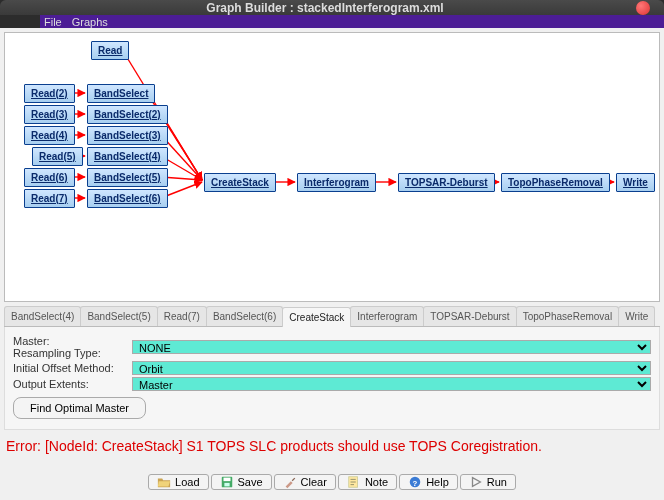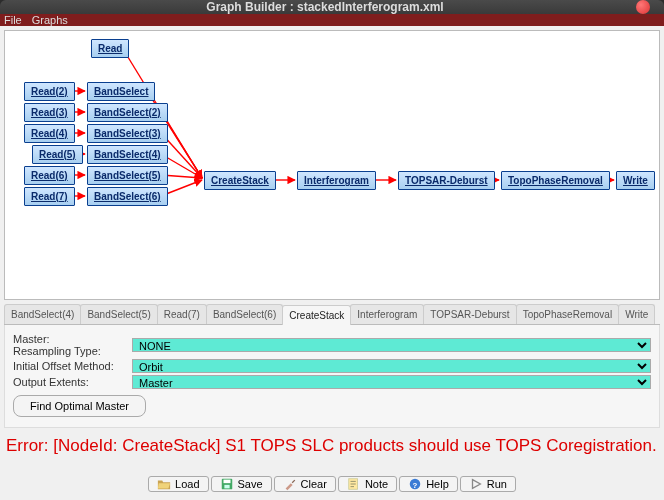--- a/index.html
+++ b/index.html
@@ -1,36 +1,36 @@
 <!DOCTYPE html>
 <html><head>
 <meta charset="utf-8">
 <style>
   * { box-sizing: border-box; margin: 0; padding: 0; }
   body { font-family: "Liberation Sans", Arial, sans-serif; font-size: 11px; background: #2c2c2c; width: 664px; height: 500px; overflow: hidden; }
   .window { width: 664px; height: 500px; display: flex; flex-direction: column; }
   .titlebar { background: linear-gradient(#4a4a4a, #3a3a3a); color: #ddd; height: 22px; display: flex; align-items: center; padding: 0 14px; font-weight: bold; position: relative; border-radius: 6px 6px 0 0; }
   .titlebar-text { flex: 1; text-align: center; font-size: 12px; font-weight: bold; }
   .title-close { width: 14px; height: 14px; border-radius: 7px; background: radial-gradient(circle at 35% 35%, #f77, #d33); }
-  .menubar { background: #7f1d1d; color: #ddd; height: 18px; display: flex; align-items: center; padding: 0 4px; gap: 10px; font-size: 11px; }
+  .menubar { background: #4c1d95; color: #ddd; height: 18px; display: flex; align-items: center; padding: 0 4px; gap: 10px; font-size: 11px; margin-left: 40px; }
   .menubar span { cursor: default; }
   .content { background: #f0f0f0; flex: 1; display: flex; flex-direction: column; padding: 4px; }
   .canvas { background: #fff; border: 1px solid #bbb; height: 270px; position: relative; overflow: hidden; }
   svg.edges { position: absolute; inset: 0; width: 100%; height: 100%; }
   .node { position: absolute; background: linear-gradient(#cfe6ff,#a8cff0); border: 1px solid #0a3f8f; color: #0a2a6a; font-size: 10px; font-weight: bold; padding: 3px 6px; border-radius: 1px; white-space: nowrap; text-decoration: underline; }
   .tabs { display: flex; border-bottom: 1px solid #bbb; margin-top: 4px; }
   .tab { padding: 4px 6px; border: 1px solid #ccc; border-bottom: none; background: #e6e6e6; color: #555; font-size: 10px; margin-right: -1px; cursor: default; border-radius: 3px 3px 0 0; }
   .tab.active { background: #f6f6f6; color: #222; position: relative; top: 1px; }
   .form { background: #f6f6f6; border: 1px solid #ddd; border-top: none; padding: 6px 8px 10px 8px; }
   .form-row { display: flex; align-items: center; margin: 2px 0; gap: 4px; }
   .form-row label { width: 115px; font-size: 11px; color: #333; }
   .form-row .multiline-label { width: 115px; font-size: 11px; color: #333; line-height: 1.1; }
   .form-row select { flex: 1; height: 14px; font-size: 11px; border: 1px solid #aaa; background: #5eead4; padding: 0 2px; }
   .form button.find { margin-top: 4px; font-size: 11px; padding: 4px 16px; background: #f4f4f4; border: 1px solid #aaa; border-radius: 8px; }
-  .error { color: #d00; font-size: 17px; margin: 8px 2px 16px 2px; }
+  .error { color: #d00; font-size: 14px; margin: 8px 2px 16px 2px; }
   .footer { display: flex; justify-content: center; gap: 2px; padding: 4px 0 6px 0; }
   .footer button { display: inline-flex; align-items: center; gap: 4px; padding: 0 8px; font-size: 11px; background: #f4f4f4; border: 1px solid #aaa; border-radius: 3px; }
   .footer svg { width: 14px; height: 14px; }
 </style>
 </head>
 <body>
 
 <div class="window">
   <div class="titlebar">
     <span class="titlebar-text">Graph Builder : stackedInterferogram.xml</span>

